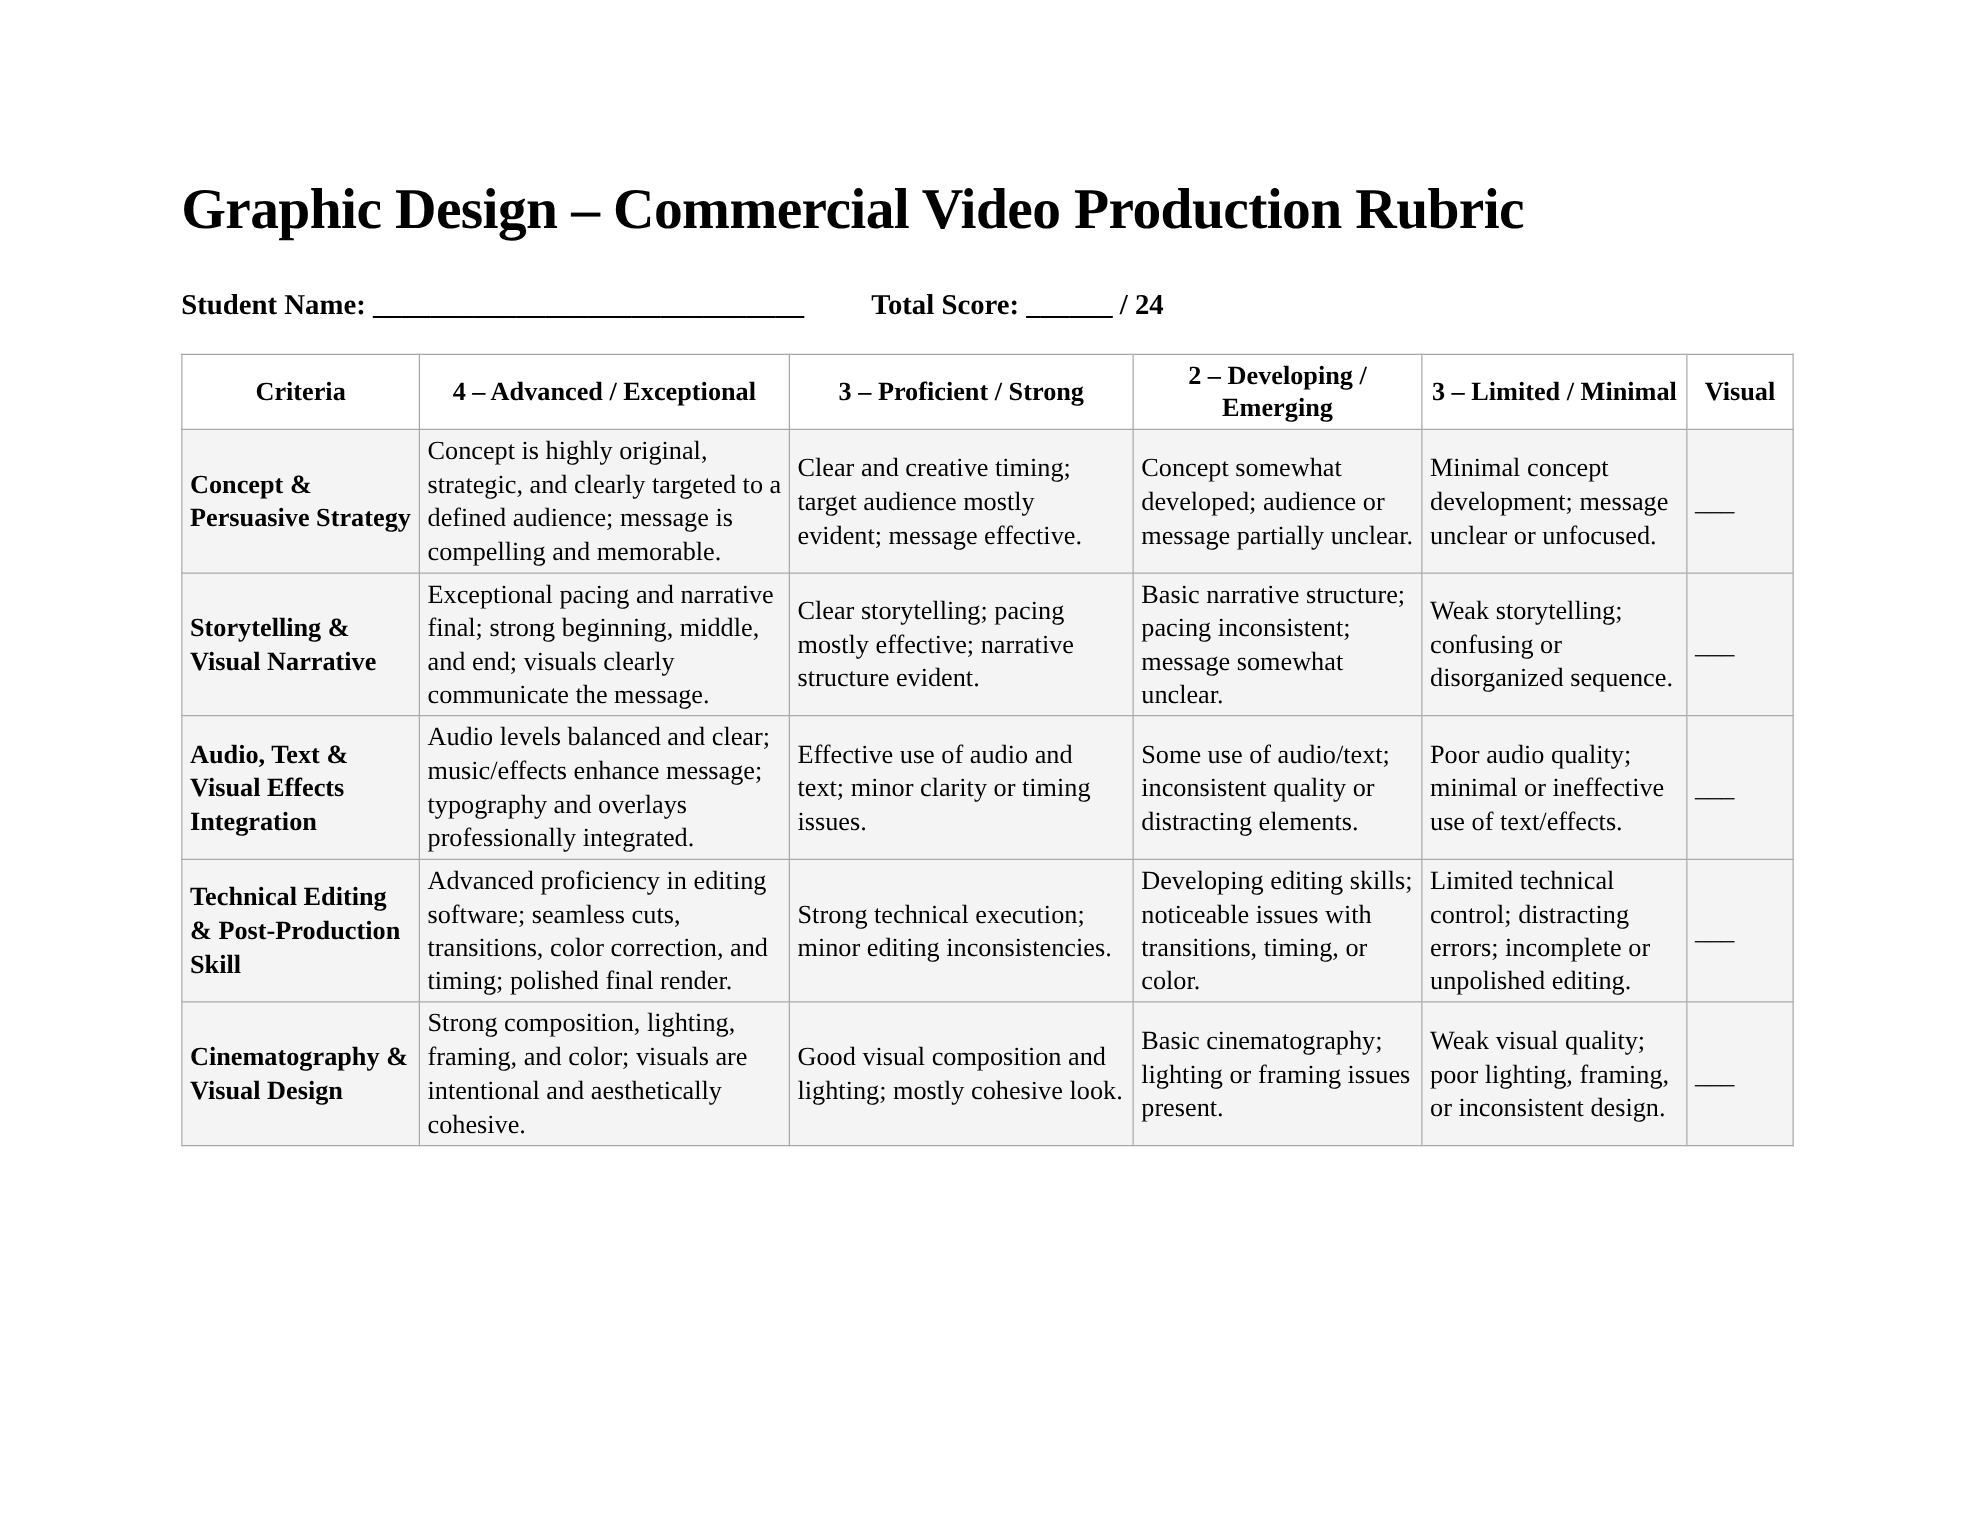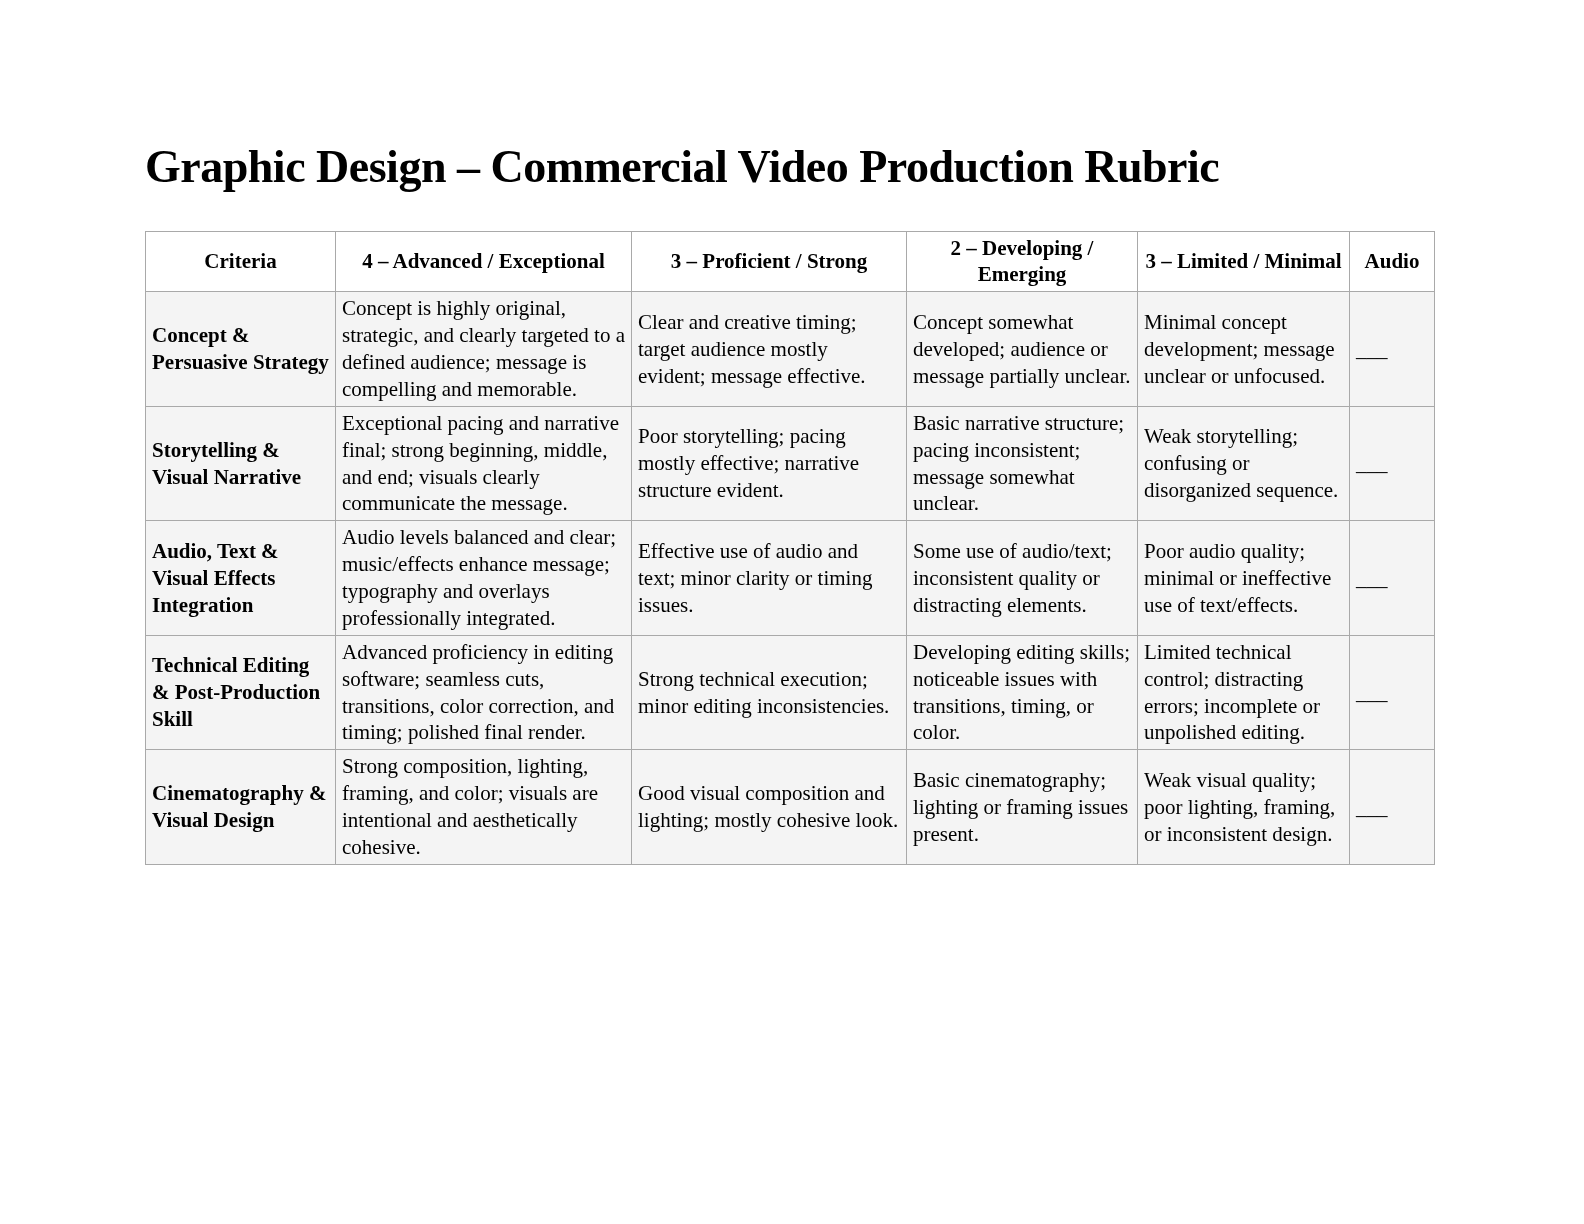--- a/index.html
+++ b/index.html
@@ -70,53 +70,60 @@
     font-weight: normal;
   }
 </style>
 </head>
 <body>
 
 <div class="page">
 
   <h1 class="page-title">Graphic Design – Commercial Video Production Rubric</h1>
 
+  <div class="meta-line">
+    <span>Student Name:</span>
+    <span class="blank">______________________________</span>
+    <span class="total-label">Total Score:</span>
+    <span class="blank">______</span>
+    <span>/ 24</span>
+  </div>
 
   <table class="rubric">
     <colgroup>
       <col style="width:190px">
       <col style="width:296px">
       <col style="width:275px">
       <col style="width:231px">
       <col style="width:212px">
       <col style="width:85px">
     </colgroup>
     <thead>
       <tr>
         <th>Criteria</th>
         <th>4 – Advanced / Exceptional</th>
         <th>3 – Proficient / Strong</th>
         <th>2 – Developing / Emerging</th>
         <th>3 – Limited / Minimal</th>
-        <th>Audio</th>
+        <th>Visual</th>
       </tr>
     </thead>
     <tbody>
       <tr>
         <td class="criteria-cell">Concept &amp; Persuasive Strategy</td>
         <td>Concept is highly original, strategic, and clearly targeted to a defined audience; message is compelling and memorable.</td>
         <td>Clear and creative timing; target audience mostly evident; message effective.</td>
         <td>Concept somewhat developed; audience or message partially unclear.</td>
         <td>Minimal concept development; message unclear or unfocused.</td>
         <td class="score-cell">___</td>
       </tr>
       <tr>
         <td class="criteria-cell">Storytelling &amp; Visual Narrative</td>
         <td>Exceptional pacing and narrative final; strong beginning, middle, and end; visuals clearly communicate the message.</td>
-        <td>Poor storytelling; pacing mostly effective; narrative structure evident.</td>
+        <td>Clear storytelling; pacing mostly effective; narrative structure evident.</td>
         <td>Basic narrative structure; pacing inconsistent; message somewhat unclear.</td>
         <td>Weak storytelling; confusing or disorganized sequence.</td>
         <td class="score-cell">___</td>
       </tr>
       <tr>
         <td class="criteria-cell">Audio, Text &amp; Visual Effects Integration</td>
         <td>Audio levels balanced and clear; music/effects enhance message; typography and overlays professionally integrated.</td>
         <td>Effective use of audio and text; minor clarity or timing issues.</td>
         <td>Some use of audio/text; inconsistent quality or distracting elements.</td>
         <td>Poor audio quality; minimal or ineffective use of text/effects.</td>

